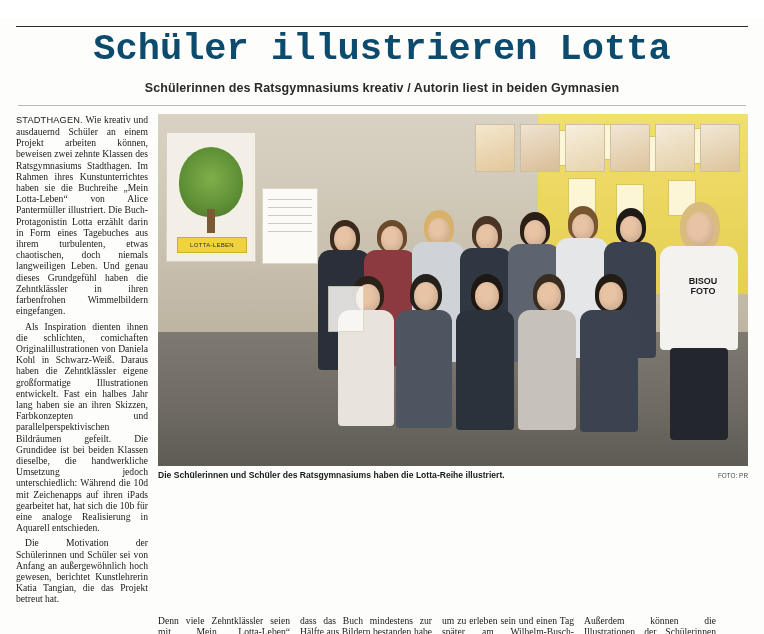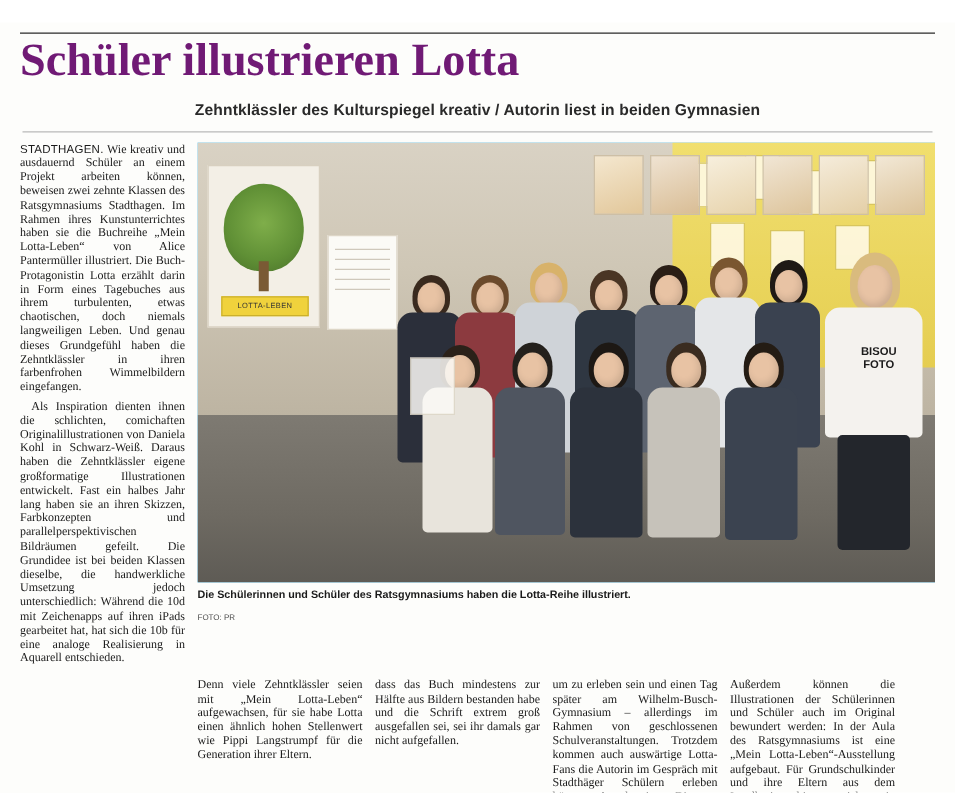--- a/index.html
+++ b/index.html
@@ -24,28 +24,29 @@
   }
   .rule-top {
     position: absolute;
     left: 16px;
     right: 16px;
     top: 8px;
     height: 1px;
     background: #2b2b2b;
   }
   .headline {
-    font-family: Liberation Serif, serif;
+    text-align: center;
+    font-family: Liberation Mono, monospace;
     font-weight: bold;
     font-size: 37px;
     letter-spacing: 0px;
     line-height: 1.05;
     margin: 18px 0 0 0;
     padding-top: 12px;
-    color: #701a75;
+    color: #0c4a6e;
   }
   .subhead {
     text-align: center;
     font-family: "Liberation Sans", sans-serif;
     font-weight: bold;
     font-size: 12.5px;
     color: #2a2a2a;
     margin-top: 12px;
     letter-spacing: 0.1px;
   }
@@ -87,21 +88,21 @@
     font-weight: normal;
     font-size: 9.2px;
     letter-spacing: 0.2px;
   }
   
   .photo-wrap {
     position: relative;
     width: 100%;
     height: 352px;
     overflow: hidden;
-    background: #7dd3fc;
+    background: #f97316;
   }
   .photo {
     position: absolute;
     inset: 0;
     overflow: hidden;
   }
   .wall {
     position: absolute;
     left: 0; top: 0; right: 0; height: 62%;
     background: linear-gradient(180deg, #d9d2c4 0%, #cfc7b6 45%, #bdb4a2 100%);
@@ -201,23 +202,23 @@
     position: absolute;
     border-radius: 50% 50% 40% 40%;
   }
   .body {
     position: absolute;
     border-radius: 12px 12px 4px 4px;
   }
   .caption-bar {
     display: flex;
     align-items: flex-start;
+    justify-content: space-between;
     margin-top: 4px;
     gap: 8px;
-    flex-direction: column;
   }
   .caption {
     font-family: "Liberation Sans", sans-serif;
     font-weight: bold;
     font-size: 8.6px;
     color: #1a1a1a;
     line-height: 11px;
   }
   .credit {
     font-family: "Liberation Sans", sans-serif;
@@ -236,29 +237,30 @@
     flex: 0 0 132px;
   }
 </style>
 </head>
 <body>
 
 <div class="page">
   <div class="rule-top"></div>
 
   <h1 class="headline">Schüler illustrieren Lotta</h1>
-  <div class="subhead">Zehntklässler des Kulturspiegel kreativ / Autorin liest in beiden Gymnasien</div>
+  <div class="subhead">Schülerinnen des Ratsgymnasiums kreativ / Autorin liest in beiden Gymnasien</div>
   <div class="rule-under-sub"></div>
 
   <div class="content">
 
     <div class="col-left">
       <div class="body-text">
         <p class="first"><span class="dateline">STADTHAGEN.</span> <span>Wie kreativ und ausdauernd Schüler an einem Projekt arbeiten können, beweisen zwei zehnte Klassen des Ratsgymnasiums Stadthagen. Im Rahmen ihres Kunstunterrichtes haben sie die Buchreihe „Mein Lotta-Leben“ von Alice Pantermüller illustriert. Die Buch-Protagonistin Lotta erzählt darin in Form eines Tagebuches aus ihrem turbulenten, etwas chaotischen, doch niemals langweiligen Leben. Und genau dieses Grundgefühl haben die Zehntklässler in ihren farbenfrohen Wimmelbildern eingefangen.</span></p>
         <p>Als Inspiration dienten ihnen die schlichten, comichaften Originalillustrationen von Daniela Kohl in Schwarz-Weiß. Daraus haben die Zehntklässler eigene großformatige Illustrationen entwickelt. Fast ein halbes Jahr lang haben sie an ihren Skizzen, Farbkonzepten und parallelperspektivischen Bildräumen gefeilt. Die Grundidee ist bei beiden Klassen dieselbe, die handwerkliche Umsetzung jedoch unterschiedlich: Während die 10d mit Zeichenapps auf ihren iPads gearbeitet hat, hat sich die 10b für eine analoge Realisierung in Aquarell entschieden.</p>
+        <p>Die Motivation der Schülerinnen und Schüler sei von Anfang an außergewöhnlich hoch gewesen, berichtet Kunstlehrerin Katia Tangian, die das Projekt betreut hat.</p>
       </div>
     </div>
 
     <div class="col-right">
       <div class="photo-wrap">
         <div class="photo">
           <div class="wall"></div>
           <div class="wall-lower"></div>
 
           <div class="yellowboard">

